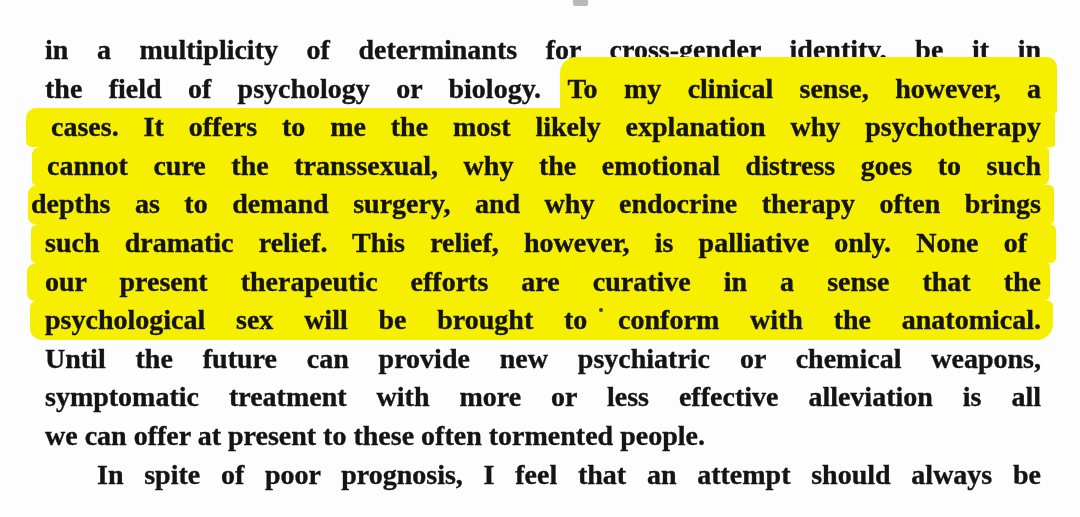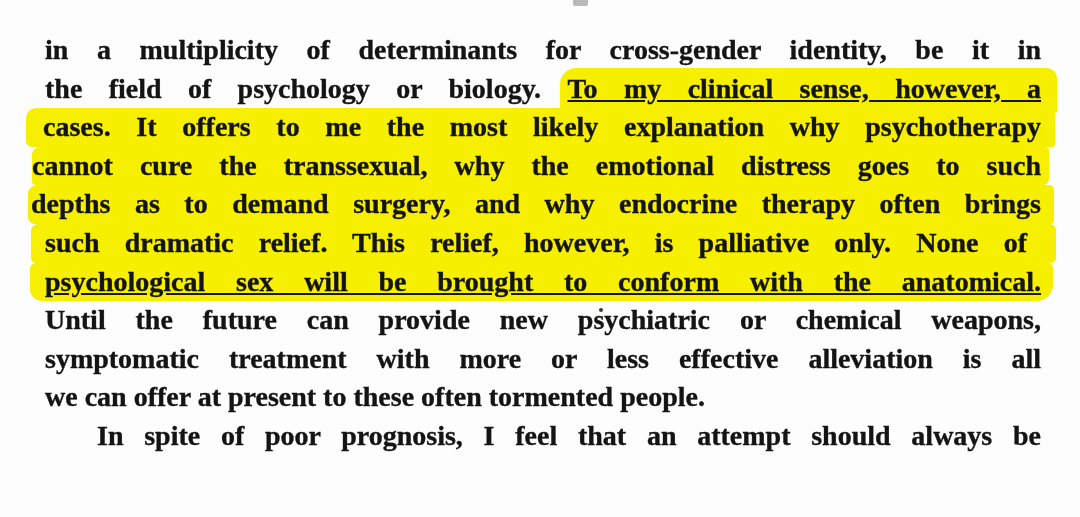--- a/index.html
+++ b/index.html
@@ -21,32 +21,31 @@
     -webkit-text-stroke:0.35px var(--ink);
   }
   .line{
     text-align:justify;text-align-last:justify;white-space:normal;
   }
   .line.last-of-para{text-align-last:left;}
   .line.indent{text-indent:52px;}
   
   .hl-start{
     background:var(--hl);
-    padding:5px 16px 9px 7px;margin-right:-16px;margin-left:-7px;
+    padding:16px 16px 9px 7px;margin-right:-16px;margin-left:-7px;
     border-radius:16px 10px 2px 0;
-    text-decoration:underline;
   }
   .line.full{background:var(--hl);}
   .f3{margin-left:-15px;padding-left:15px;margin-right:-11px;padding-right:11px;border-radius:14px 4px 2px 3px;}
-  .f4{margin-left:-19px;padding-left:17px;margin-right:-14px;padding-right:14px;border-radius:10px 3px 3px 6px;}
-  .f5{margin-left:-13px;padding-left:0;margin-right:-8px;padding-right:8px;border-radius:8px 4px 6px 4px;}
+  .f4{margin-left:-19px;padding-left:25px;margin-right:-14px;padding-right:14px;border-radius:10px 3px 3px 6px;}
+  .f5{margin-left:-13px;padding-left:15px;margin-right:-8px;padding-right:8px;border-radius:8px 4px 6px 4px;}
   .f6{margin-left:-17px;padding-left:3px;margin-right:-13px;padding-right:13px;border-radius:9px 5px 4px 7px;}
   .f7{margin-left:-14px;padding-left:14px;margin-right:-15px;padding-right:29px;border-radius:7px 6px 5px 5px;}
   .f8{margin-left:-18px;padding-left:18px;margin-right:-9px;padding-right:9px;border-radius:9px 4px 6px 8px;}
-  .f9{margin-left:-15px;padding-left:15px;margin-right:-12px;padding-right:12px;border-radius:6px 5px 16px 12px;text-decoration:underline;}
+  .f9{margin-left:-15px;padding-left:15px;margin-right:-12px;padding-right:12px;border-radius:6px 5px 16px 12px;}
   .crop-mark{
     position:absolute;left:573px;top:0;width:15px;height:6px;background:#b9b9bc;border-radius:0 0 2px 2px;
   }
   .artifact-dot{
     position:absolute;left:599px;top:308px;width:4px;height:4px;background:#3a3a2a;border-radius:50%;
   }
 </style>
 </head>
 <body>
 
@@ -65,20 +64,23 @@
     </div>
     <div class="line full f5">
       <span>cannot cure the transsexual, why the emotional distress goes to such</span>
     </div>
     <div class="line full f6">
       <span>depths as to demand surgery, and why endocrine therapy often brings</span>
     </div>
     <div class="line full f7">
       <span>such dramatic relief. This relief, however, is palliative only. None of</span>
     </div>
+    <div class="line full f8">
+      <span>our present therapeutic efforts are curative in a sense that the</span>
+    </div>
     <div class="line full f9">
       <span>psychological sex will be brought to conform with the anatomical.</span>
     </div>
     <div class="line">
       <span>Until the future can provide new psychiatric or chemical weapons,</span>
     </div>
     <div class="line">
       <span>symptomatic treatment with more or less effective alleviation is all</span>
     </div>
     <div class="line last-of-para">

